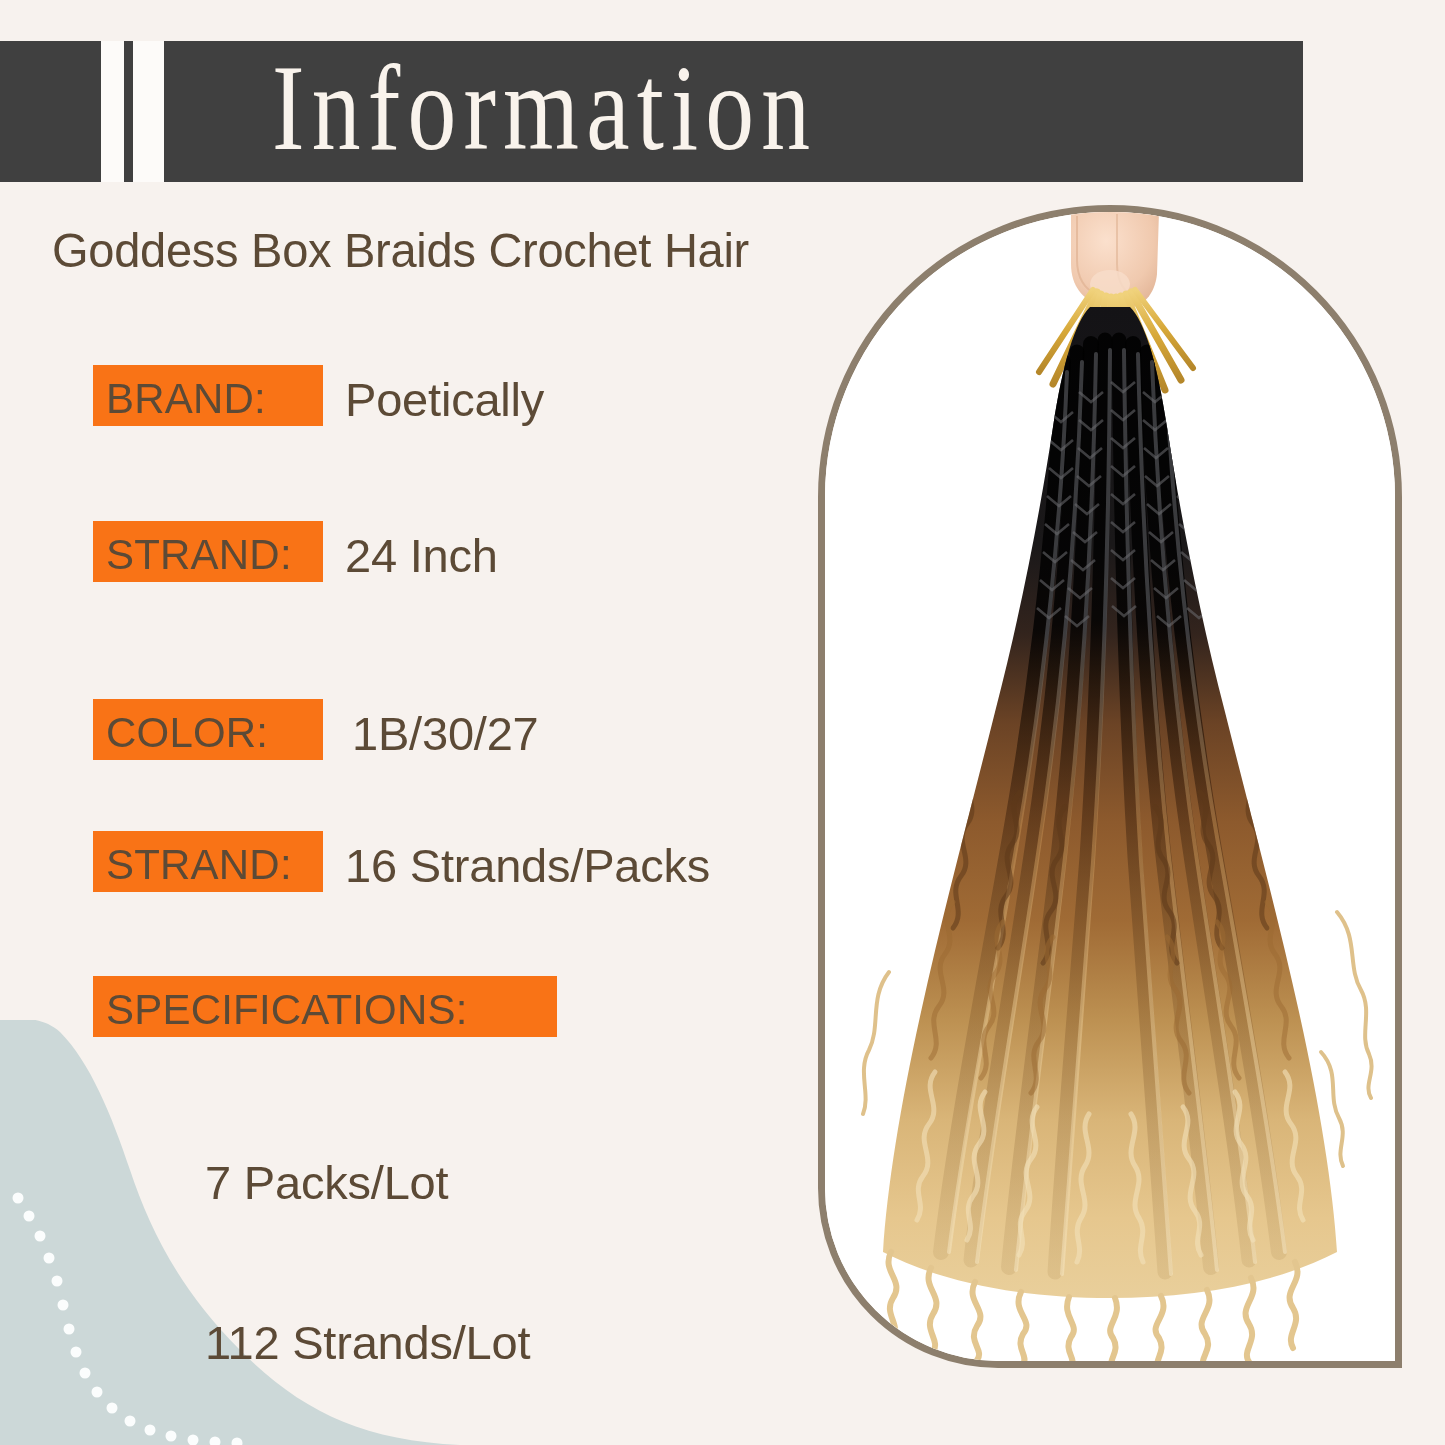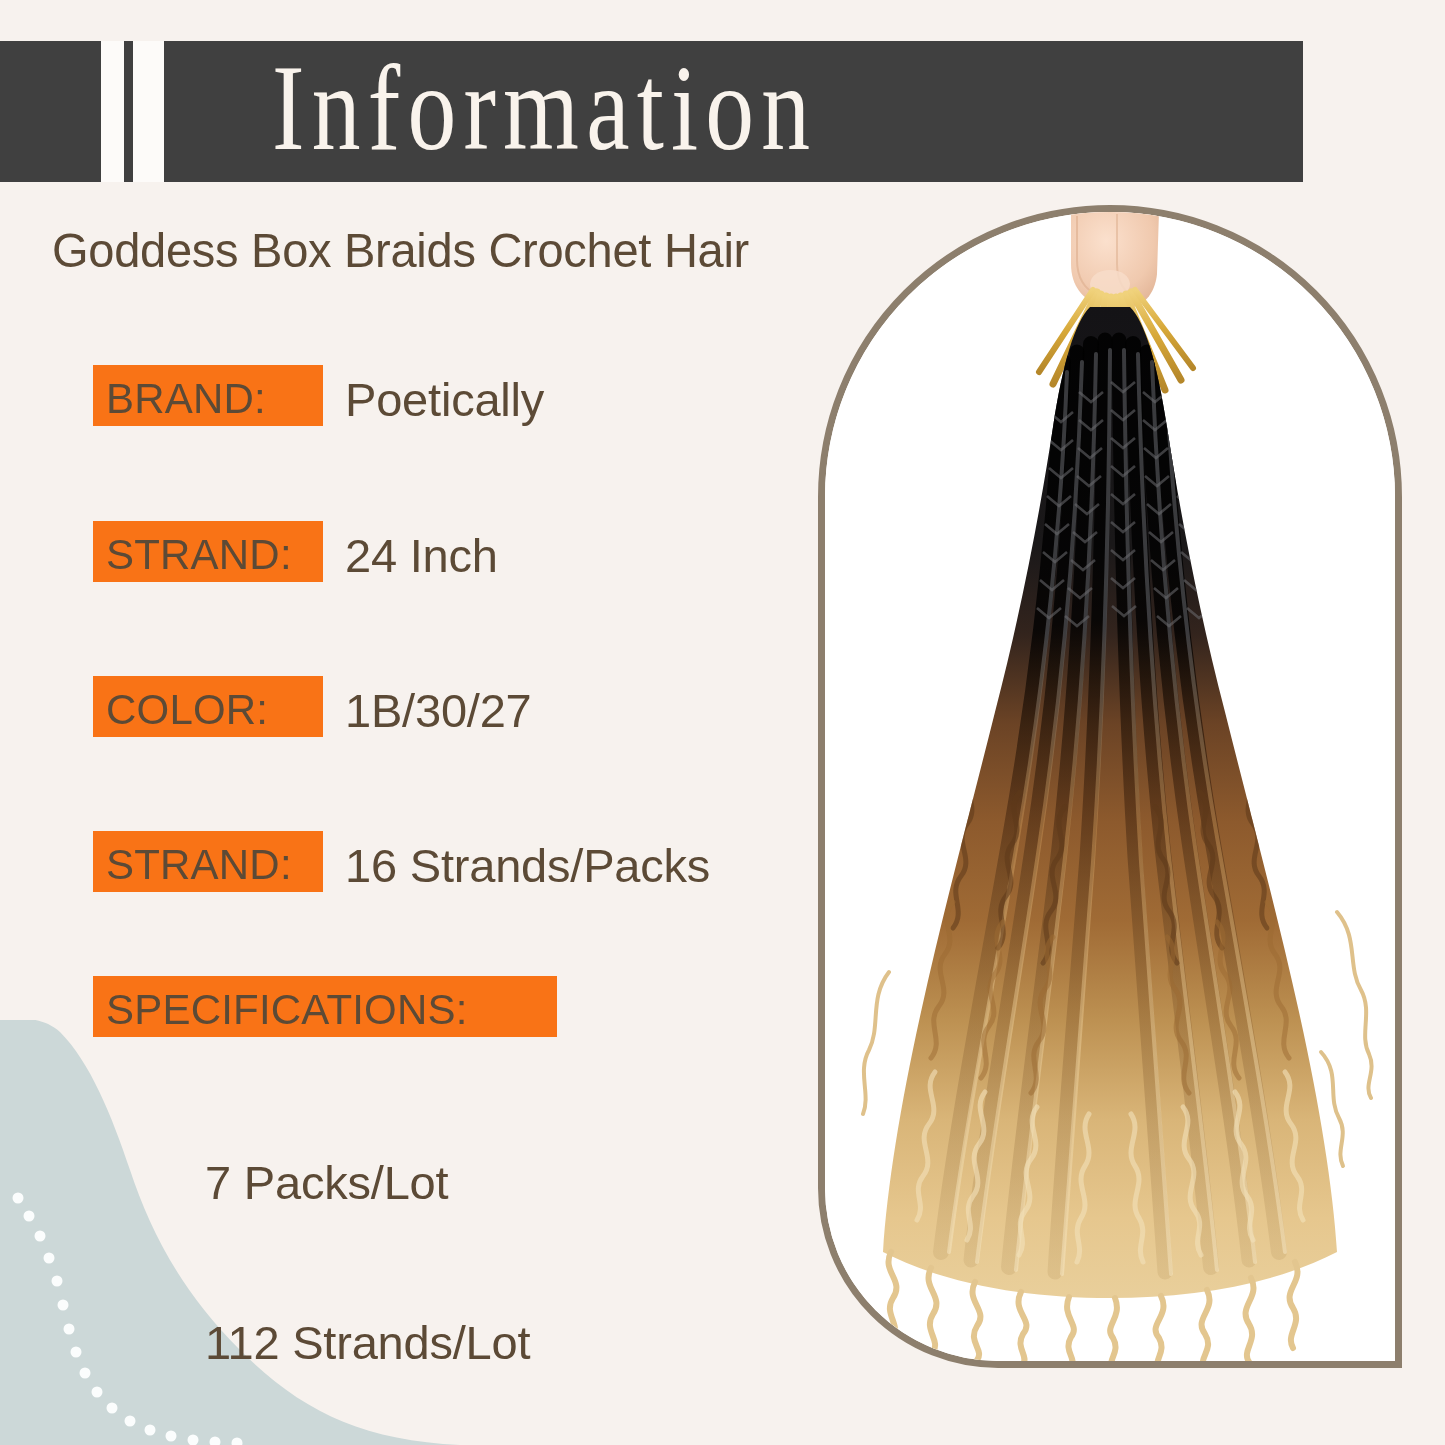--- a/index.html
+++ b/index.html
@@ -65,21 +65,21 @@
     display:inline-block;
     color:#5c4a36;
     font-size:47px;
     line-height:1.0;
     padding:11px 0 0 22px;
     white-space:nowrap;
     letter-spacing:-0.2px;
   }
   .row-brand{top:365px;}
   .row-length{top:521px;}
-  .row-color{top:676px;}
+  .row-color{top:699px;gap:7px;}
   .row-strand{top:831px;}
   .row-specs{top:976px;}
 
   .spec-line{
     position:absolute;left:205px;
     color:#5c4a36;
     font-size:47px;
     line-height:1.0;
     white-space:nowrap;
     letter-spacing:-0.2px;

